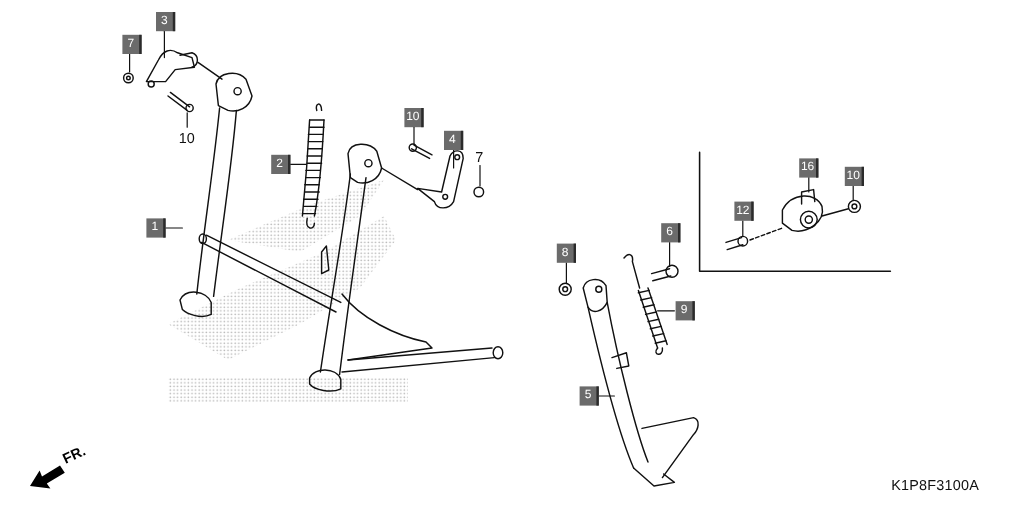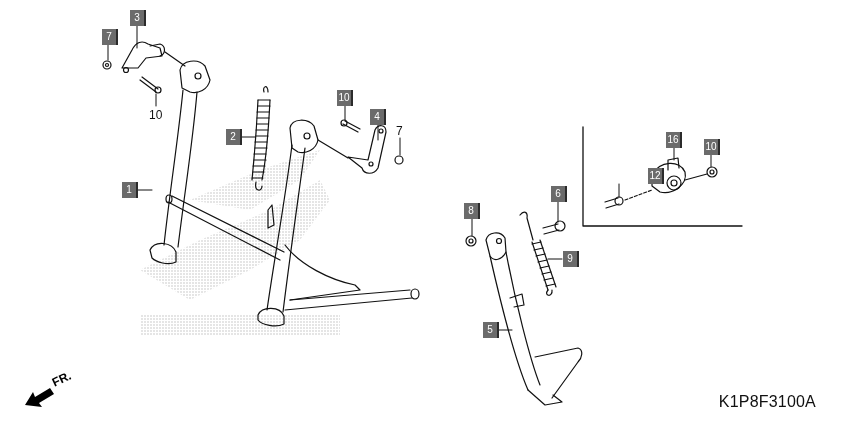--- a/index.html
+++ b/index.html
@@ -5,21 +5,21 @@
   html, body { margin:0; padding:0; background:#ffffff; }
   body { width:842px; height:421px; position:relative; overflow:hidden; font-family:"Liberation Sans", sans-serif; }
   #stage { position:absolute; left:0; top:0; width:842px; height:421px; }
   .callout {
     position:absolute; width:16px; height:16px; background:#6b6b6b;
     border-right:2px solid #2b2b2b; box-sizing:border-box;
     color:#ffffff; font-size:10px; line-height:16px; text-align:center;
     font-family:"Liberation Sans", sans-serif;
   }
   .plain-label { position:absolute; font-size:12px; color:#111; font-family:"Liberation Sans", sans-serif; }
-  .code { position:absolute; right:26px; bottom:10px; font-size:16px; color:#111; letter-spacing:0.2px; }
+  .code { position:absolute; right:26px; bottom:10px; font-size:12px; color:#111; letter-spacing:0.2px; }
   .fr { position:absolute; left:52px; top:372px; font-weight:bold; font-size:12px; transform:rotate(-25deg); color:#000; }
   svg { position:absolute; left:0; top:0; }
 </style>
 </head>
 <body>
 
 <div id="stage">
   <svg width="842" height="421" viewBox="0 0 842 421">
     <defs>
       <pattern id="dots" width="3" height="3" patternUnits="userSpaceOnUse">
@@ -182,20 +182,20 @@
   <div class="callout" style="left:226px;top:129px;">2</div>
   <div class="callout" style="left:130px;top:10px;">3</div>
   <div class="callout" style="left:370px;top:109px;">4</div>
   <div class="callout" style="left:483px;top:322px;">5</div>
   <div class="callout" style="left:551px;top:186px;">6</div>
   <div class="callout" style="left:102px;top:29px;">7</div>
   <div class="callout" style="left:464px;top:203px;">8</div>
   <div class="callout" style="left:563px;top:251px;">9</div>
   <div class="callout" style="left:337px;top:90px;">10</div>
   <div class="callout" style="left:666px;top:132px;">16</div>
-  <div class="callout" style="left:612px;top:168px;margin-left:36px;">12</div>
+  <div class="callout" style="left:612px;top:168px;">12</div>
   <div class="callout" style="left:704px;top:139px;">10</div>
 
   <span class="plain-label" style="left:149px;top:108px;">10</span>
   <span class="plain-label" style="left:396px;top:124px;">7</span>
 
   <span class="code">K1P8F3100A</span>
 </div>
 
 </body></html>

